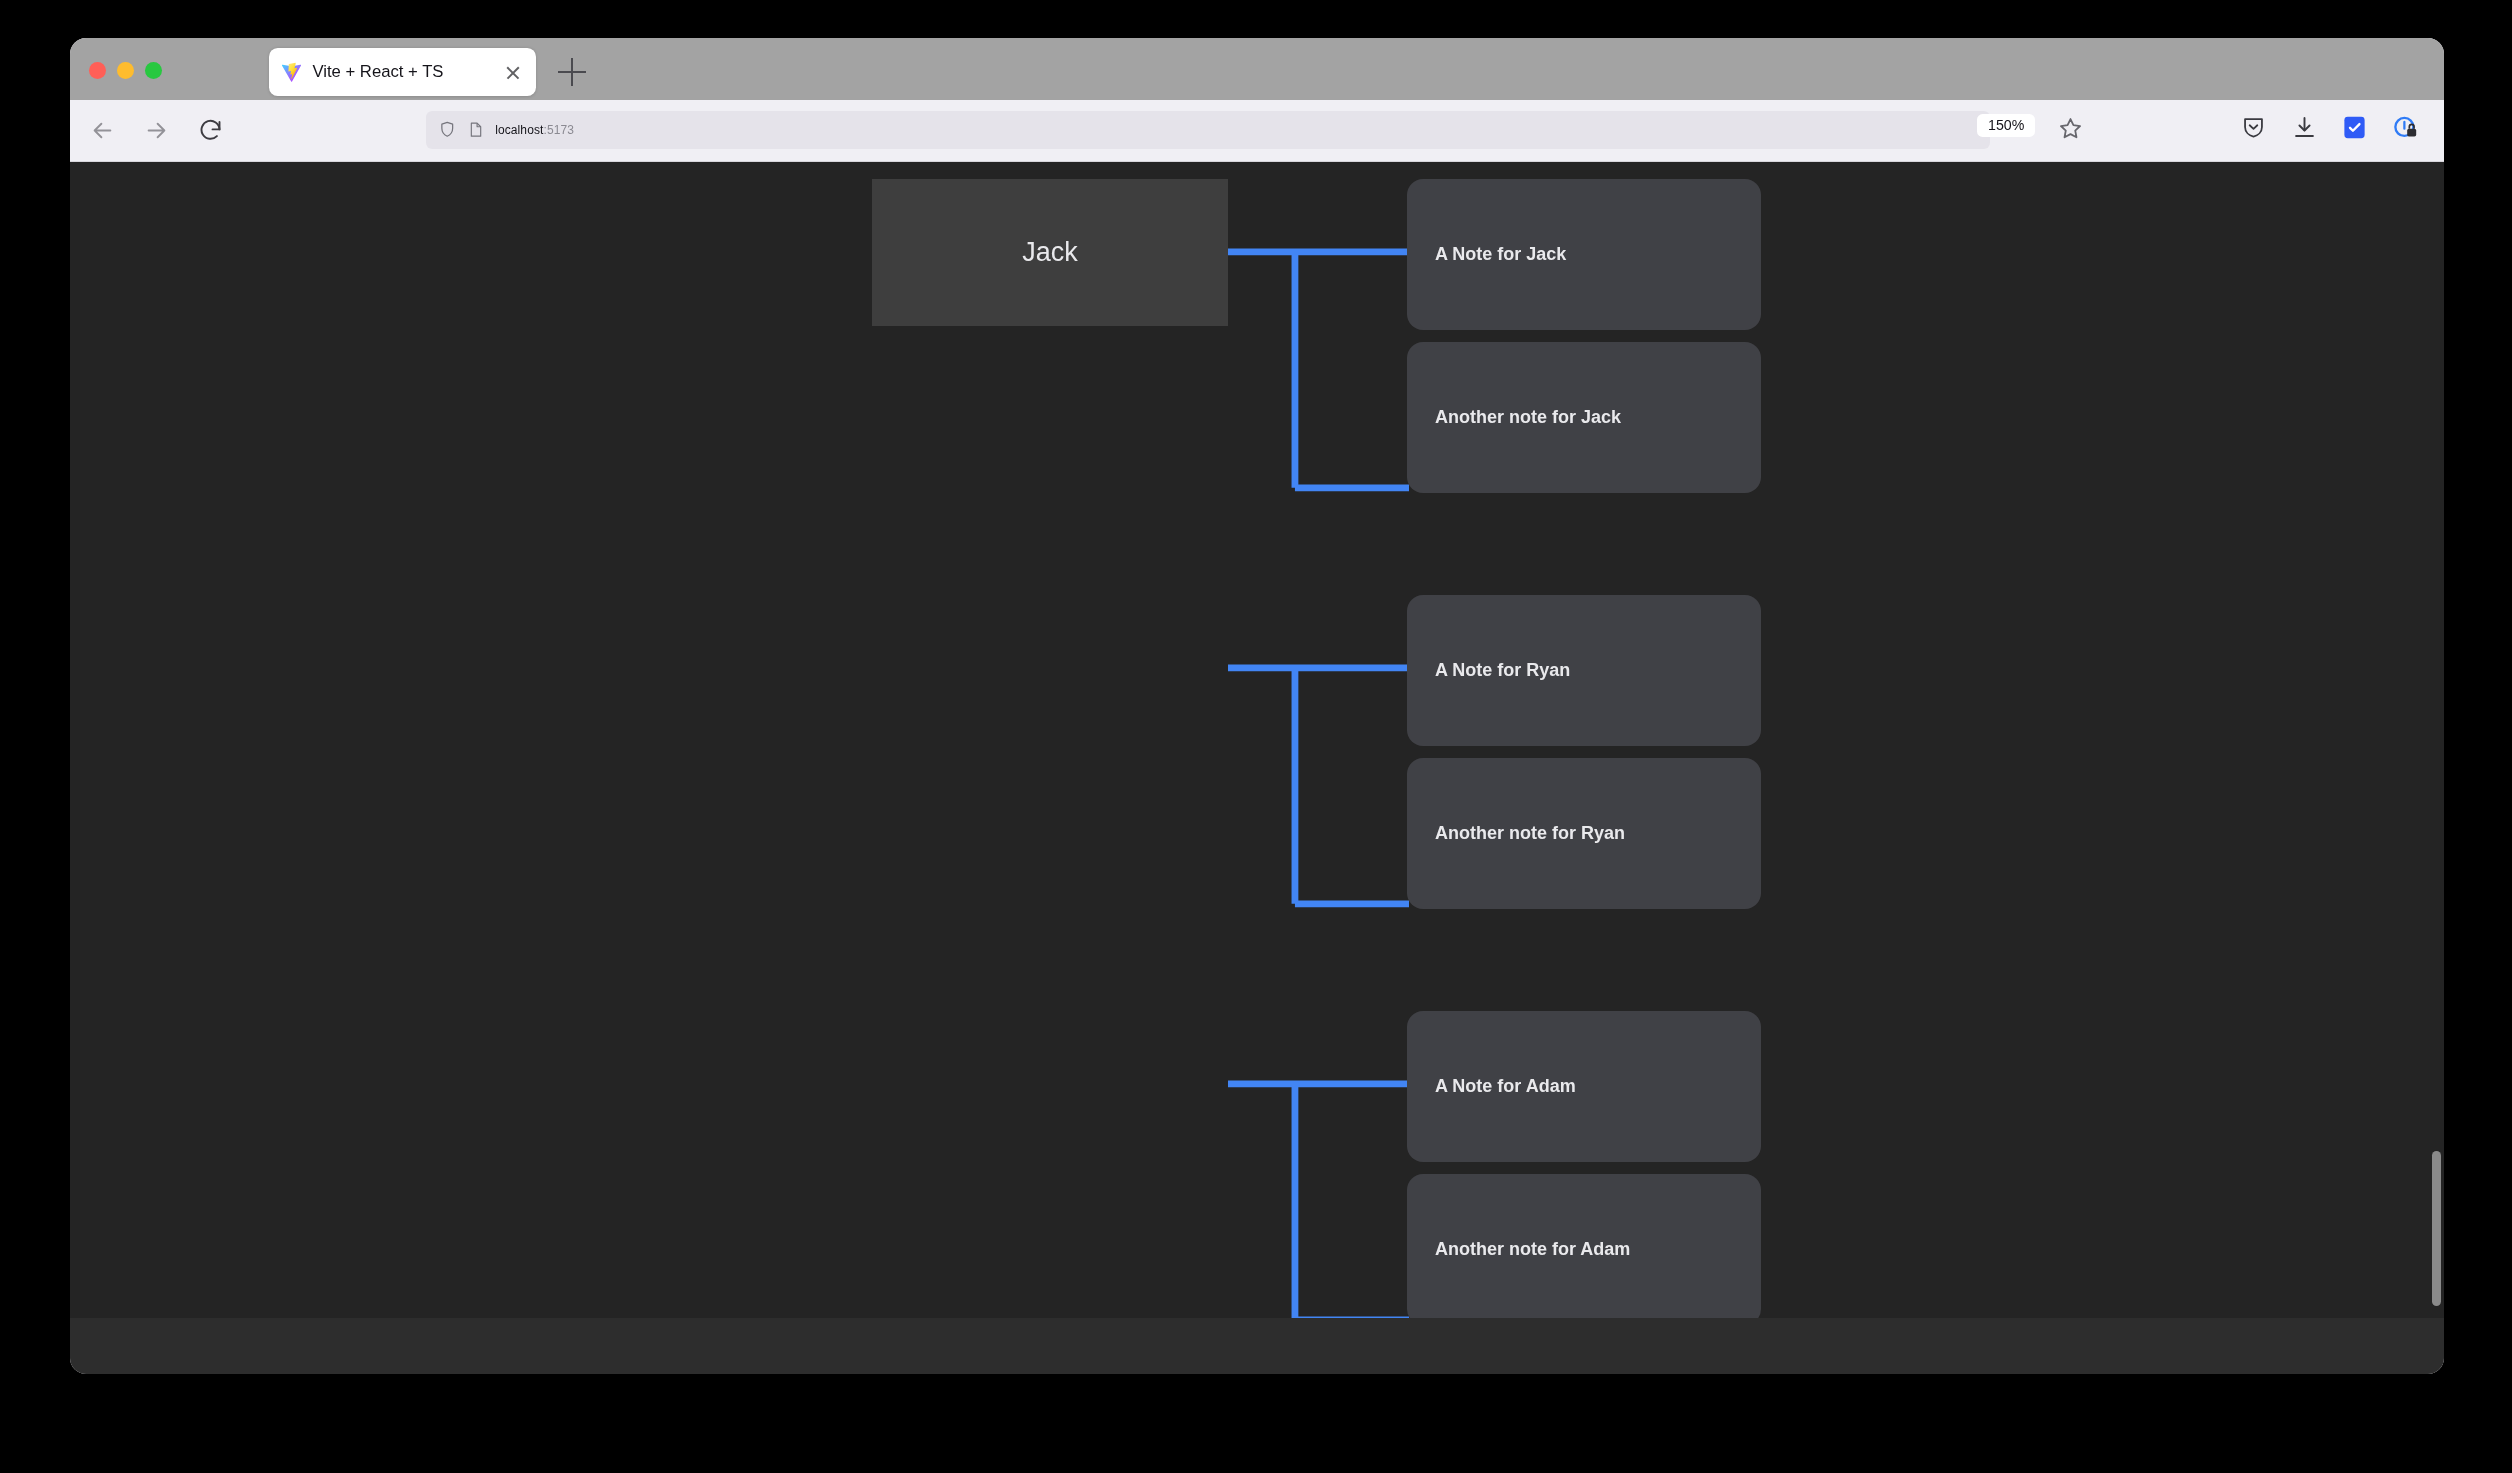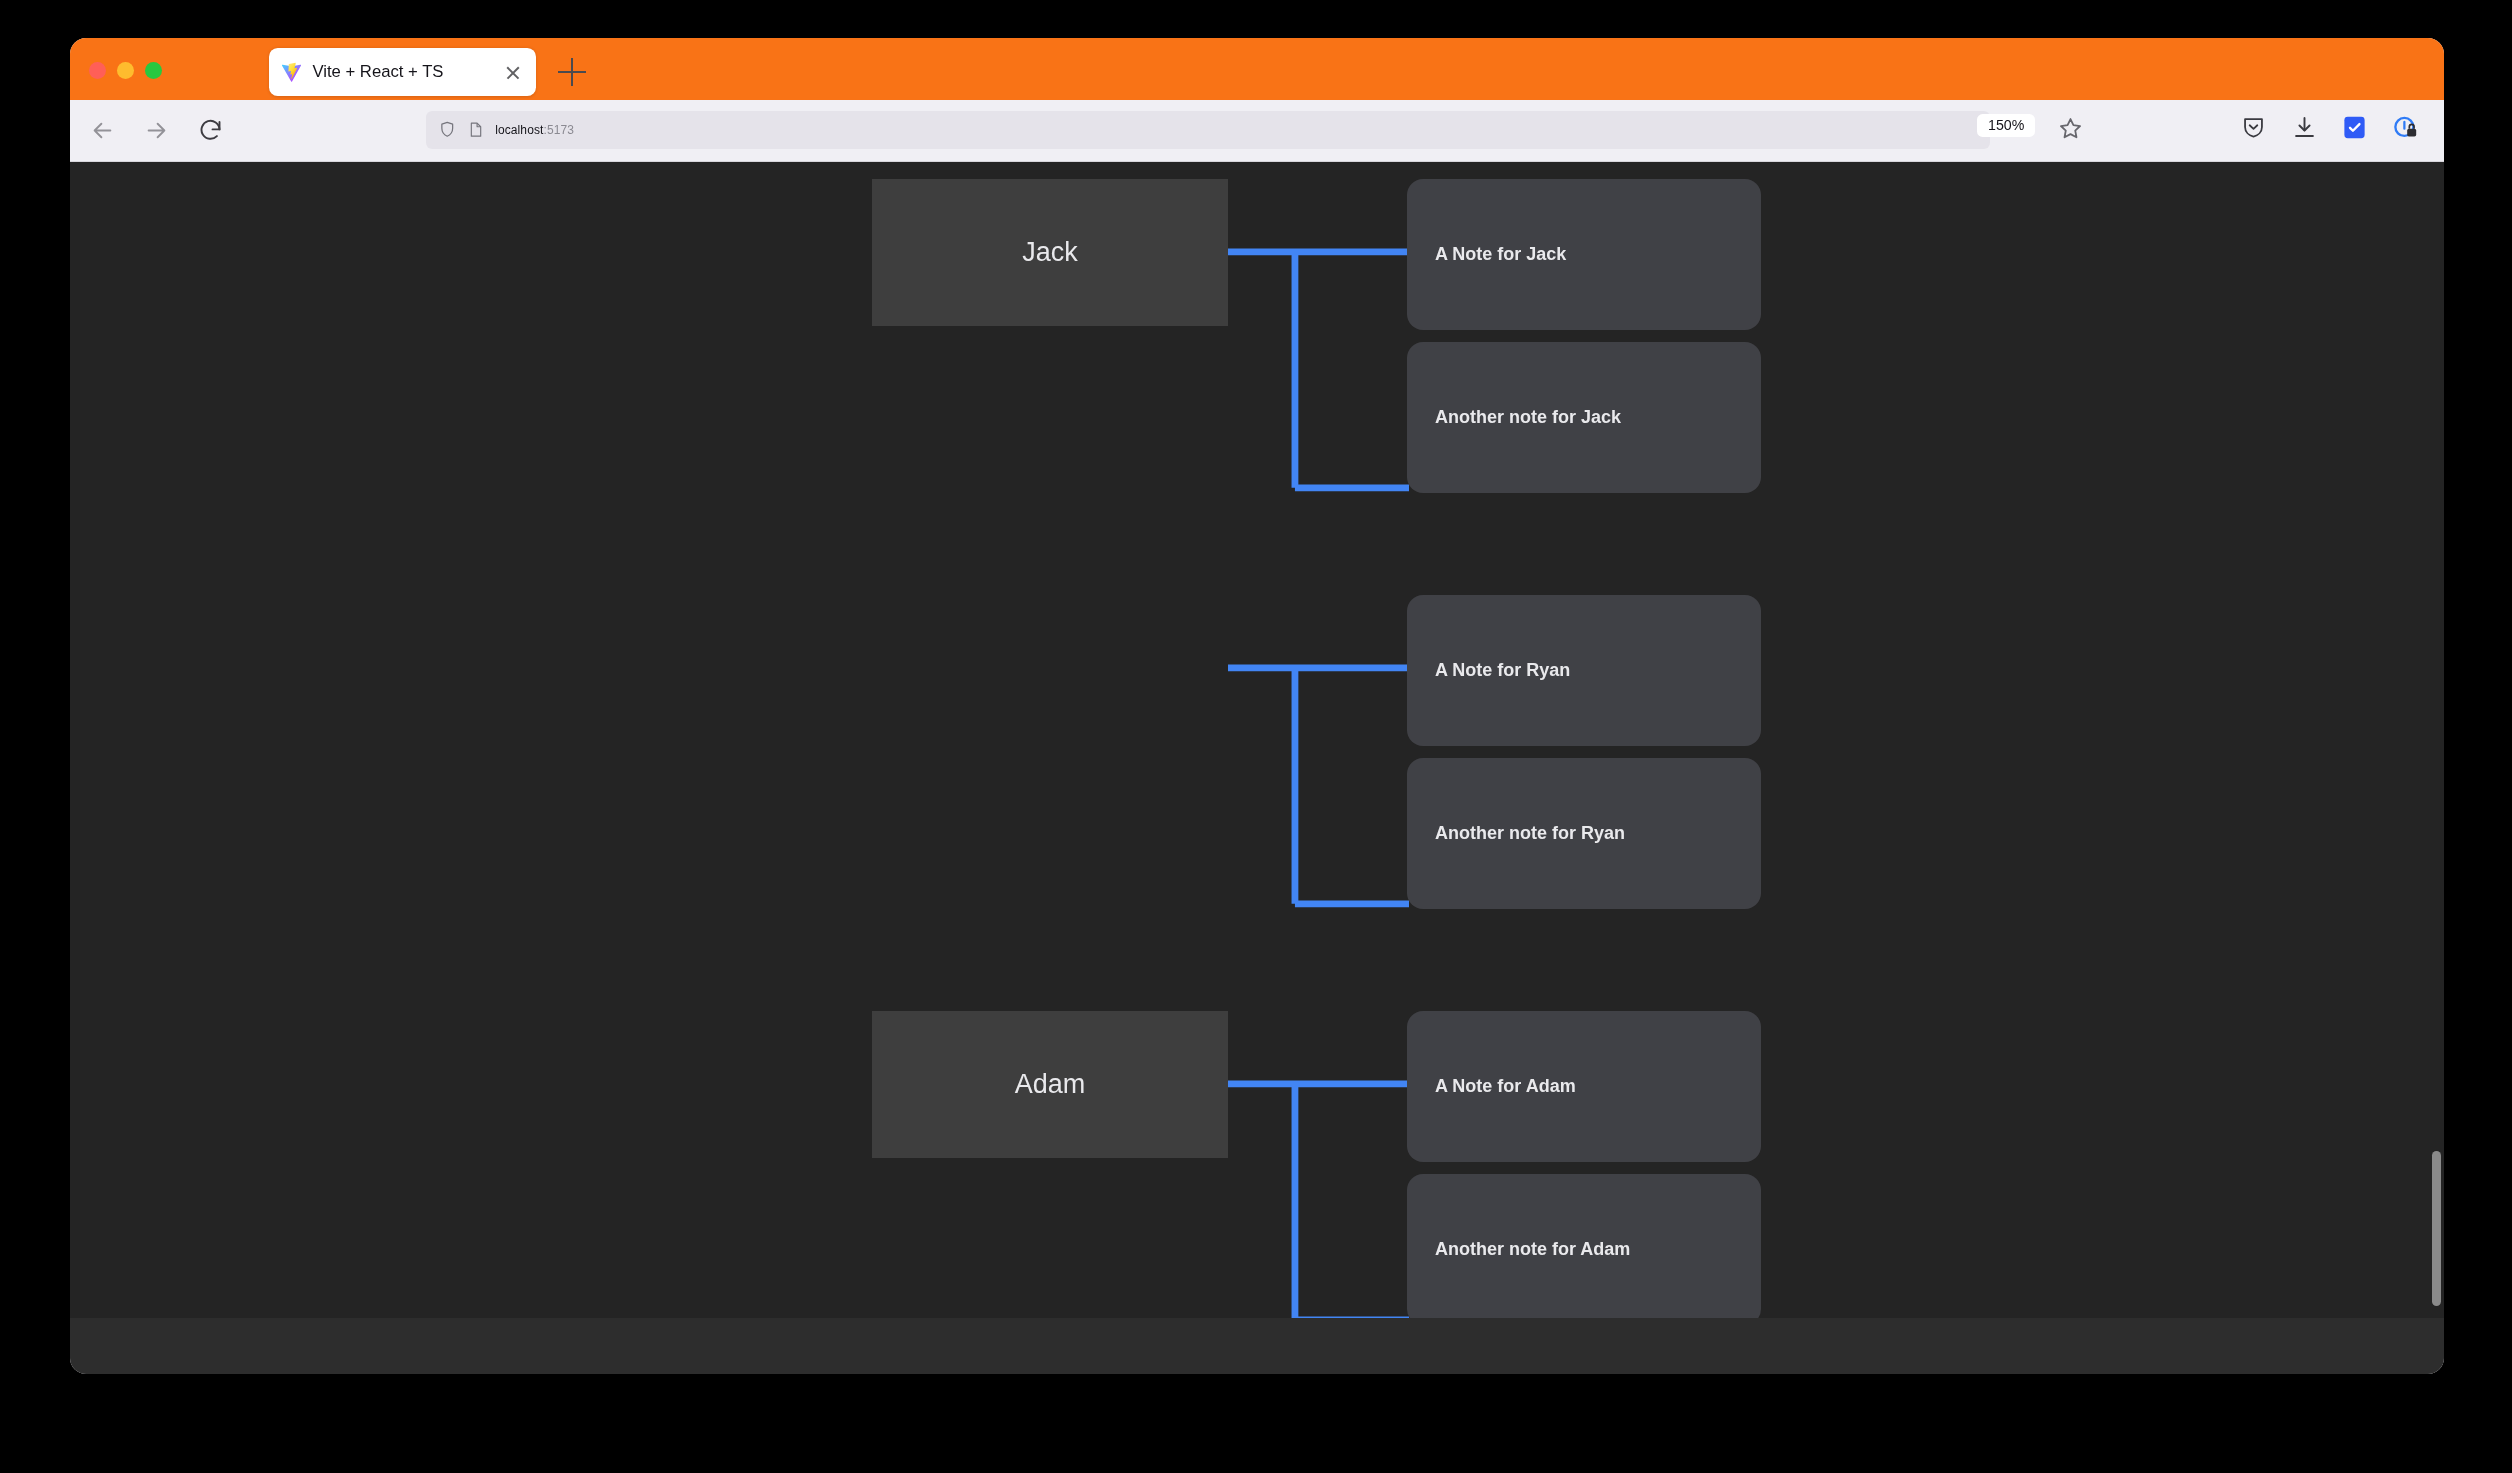--- a/index.html
+++ b/index.html
@@ -22,21 +22,21 @@
     background: #f0eff4;
     border-radius: 16px;
     overflow: hidden;
     box-shadow: 0 7.4px 37px rgba(0,0,0,0.55);
   }
 
   
   .tabbar {
     position: relative;
     height: 62px;
-    background: #f97316;
+    background: #a3a3a3;
   }
   .traffic {
     position: absolute;
     left: 18.5px;
     top: 23.5px;
     display: flex;
     gap: 11px;
   }
   .dot { width: 17.3px; height: 17.3px; border-radius: 50%; }
   .dot.red    { background: #ff5f57; }
@@ -353,23 +353,20 @@
             <path d="M0,118 H108 M108,118 V500 M108,118 H292 M108,500 H292" stroke="#4285f4" stroke-width="11" fill="none"></path>
           </svg>
           <div class="note-box second">
             <span class="note-text">Another note for Ryan</span>
           </div>
           <div class="note-box first">
             <span class="note-text">A Note for Ryan</span>
           </div>
         </div>
         <div class="group" style="top: 832px;">
-          <div class="person-box">
-            <span class="person-name">Adam</span>
-          </div>
           <svg class="connector" viewBox="0 0 292 510" preserveAspectRatio="none">
             <path d="M0,118 H108 M108,118 V500 M108,118 H292 M108,500 H292" stroke="#4285f4" stroke-width="11" fill="none"></path>
           </svg>
           <div class="note-box first">
             <span class="note-text">A Note for Adam</span>
           </div>
           <div class="note-box second">
             <span class="note-text">Another note for Adam</span>
           </div>
         </div>

